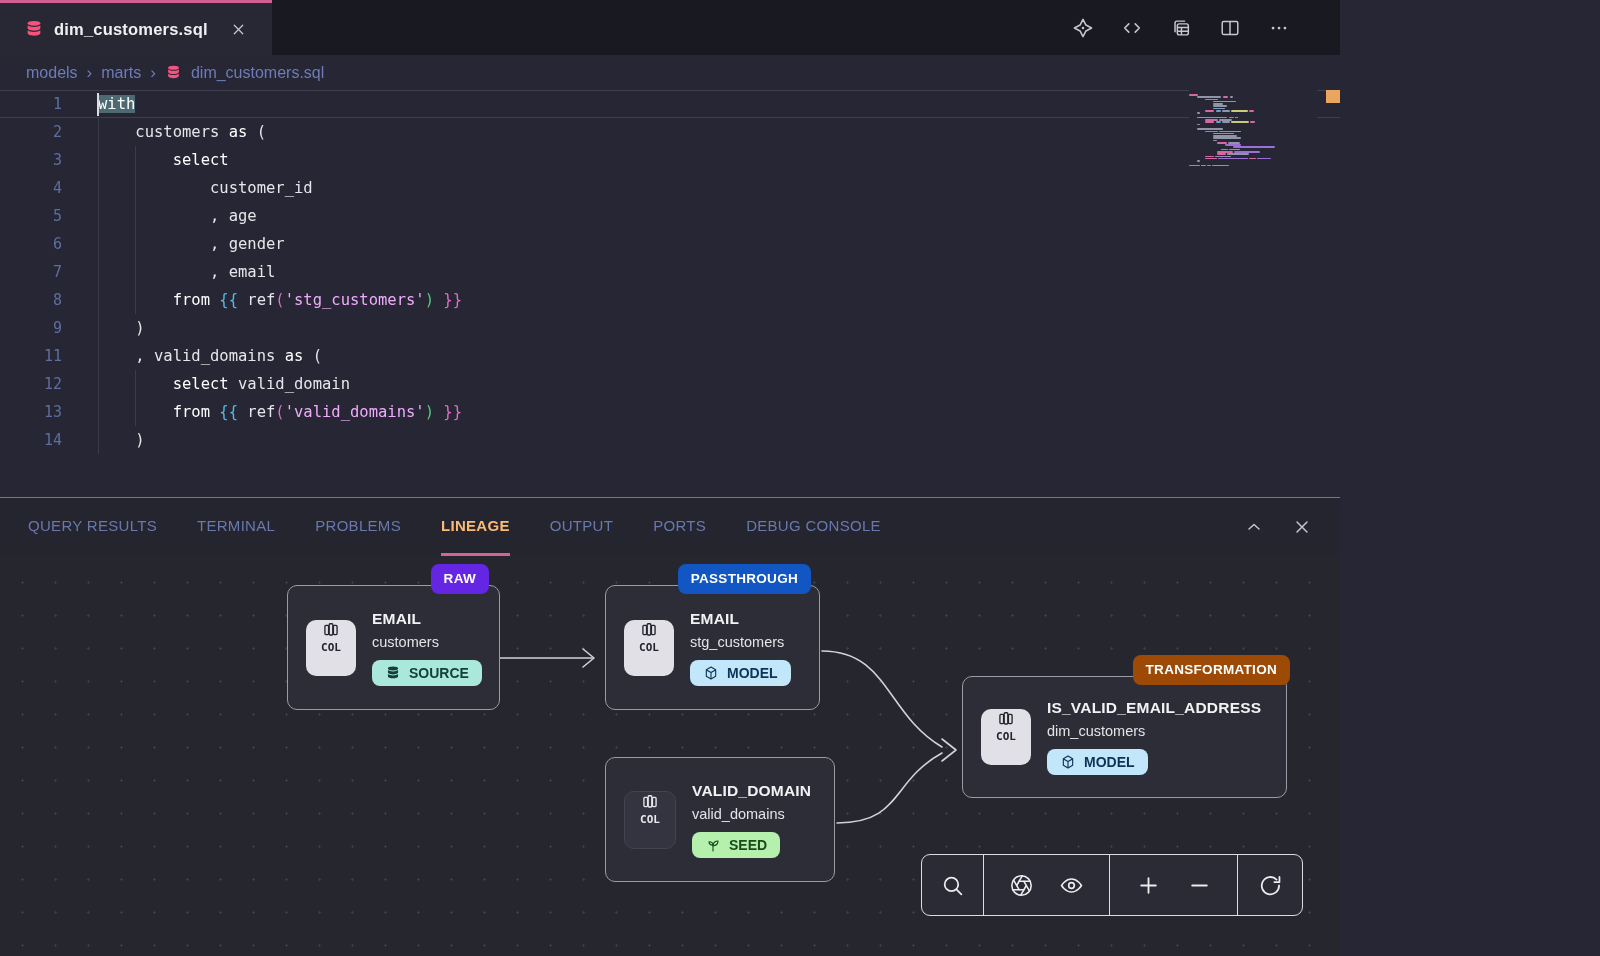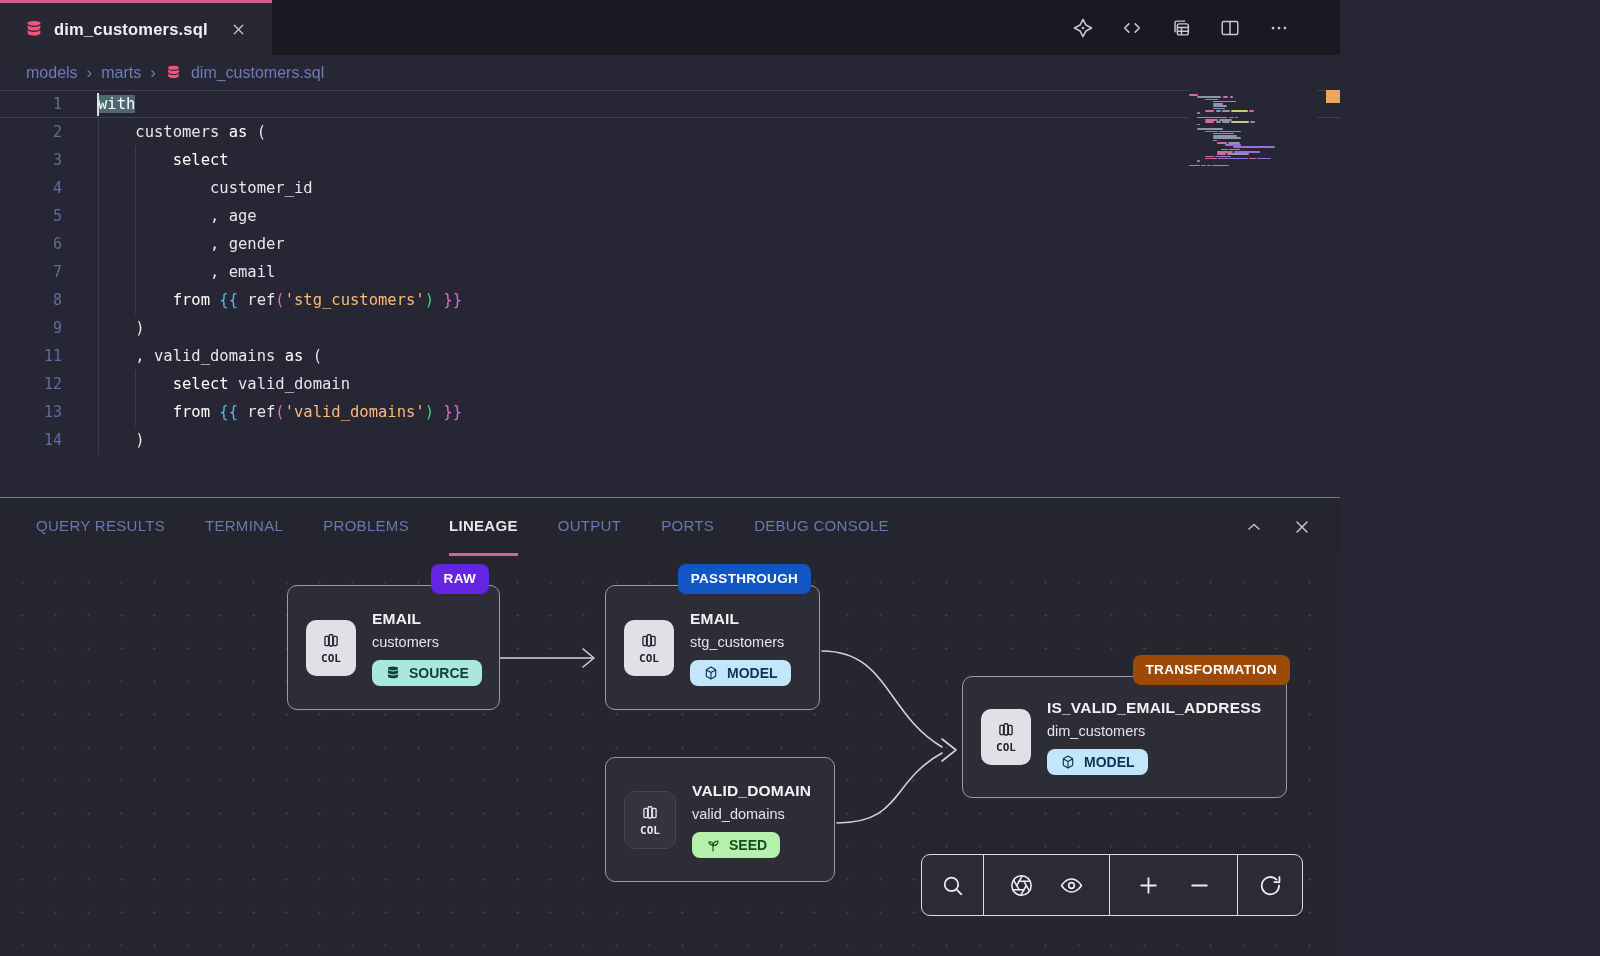--- a/index.html
+++ b/index.html
@@ -29,57 +29,57 @@
   
   .editor{position:relative;height:407px;overflow:hidden;background:#262634;
     font-family:"DejaVu Sans Mono",monospace;font-size:15.5px;}
   .cline{display:flex;height:28px;line-height:28px;position:relative;}
   .cline.current{border-top:1px solid #3e3e4c;border-bottom:1px solid #3e3e4c;
     height:26px;line-height:26px;}
   .lnum{width:92px;box-sizing:border-box;padding-right:30px;text-align:right;
     color:#5e6e9e;flex:none;font-size:15px;user-select:none;}
   .ltext{position:relative;white-space:pre;flex:1;padding-left:6px;color:#e6e6ea;}
   .tok.w{color:#e6e6ea}.tok.k{color:#ffffff}.tok.c{color:#58b7e6}
-  .tok.s{color:#fdba74}.tok.b1{color:#df6ec4}.tok.b3{color:#56c878}
+  .tok.s{color:#f0abfc}.tok.b1{color:#df6ec4}.tok.b3{color:#56c878}
   .tok.sel{background:#4d6a73;}
   .guide{position:absolute;top:0;bottom:0;width:1px;background:#3b3b48;}
   .cursor{position:absolute;left:5px;top:2px;width:2px;height:23px;background:#dadae2;}
 
   
   .minimap{position:absolute;top:0;right:23px;bottom:0;width:128px;background:#262634;
     padding-top:4px;box-sizing:border-box;cursor:pointer;}
   .mrow{position:relative;height:1.6px;margin-bottom:.7px;}
   .mseg{position:absolute;top:0;height:1.6px;border-radius:1px;}
   .mm-w{background:#8f94a8}.mm-p{background:#d468a4}.mm-y{background:#c9cc74}
   .mm-u{background:#9a6fd6}.mm-c{background:#58a8d4}
   .ruler-marker{position:absolute;top:0;right:0;width:14px;height:13px;}
 
   
   .panel-head{height:58px;border-top:1px solid #7272aa;background:#252530;
-    display:flex;align-items:stretch;padding-left:36px;gap:40px;}
+    display:flex;align-items:stretch;padding-left:28px;gap:40px;}
   .ptab{display:flex;align-items:center;color:#6979ad;font-size:15px;
     letter-spacing:.3px;border-bottom:3px solid transparent;box-sizing:border-box;
     cursor:pointer;white-space:nowrap;}
-  .ptab.active{color:#e5e5e5;border-bottom-color:#d4639b;font-weight:600;text-align:center;}
+  .ptab.active{color:#fdba74;border-bottom-color:#d4639b;font-weight:600;text-align:center;}
   .panel-acts{margin-left:auto;display:flex;align-items:center;gap:28px;
     margin-right:28px;color:#c9c9d2;}
   .panel-acts .icon{width:20px;height:20px;cursor:pointer;}
 
   
   .canvas{position:relative;height:400px;background:#26262f;overflow:hidden;
     background-image:radial-gradient(#3c3c47 1.2px,transparent 1.4px);
     background-size:33px 33px;background-position:6px 10px;}
   .edges{position:absolute;inset:0;pointer-events:none;}
   .node{position:absolute;background:#2d2d38;border:1px solid #979ca6;border-radius:10px;
     box-sizing:border-box;display:flex;align-items:center;gap:16px;padding:0 18px;
     cursor:pointer;}
   .topbadge{position:absolute;top:-22px;height:30px;line-height:30px;padding:0 13px;
     border-radius:8px;color:#fff;font-size:13.5px;font-weight:600;letter-spacing:.3px;}
   .chip{flex:none;width:50px;height:56px;border-radius:10px;display:flex;flex-direction:column;
-    align-items:center;justify-content:center;gap:1px;}
+    align-items:center;gap:1px;}
   .chip.light{background:#e0e0e6;color:#23232c;}
   .chip.dark{background:#343440;color:#e8e8ec;border:1px solid #44444f;}
   .chip .icon{width:20px;height:20px;}
   .chip .cl{font-family:"DejaVu Sans Mono",monospace;font-size:11px;font-weight:700;}
   .nbody{display:flex;flex-direction:column;align-items:flex-start;justify-content:flex-end;}
   .ntitle{color:#f2f2f5;font-size:15.5px;font-weight:600;letter-spacing:.2px;}
   .nsub{color:#e3e3e8;font-size:14.5px;margin-top:6px;}
   .tbadge{margin-top:10px;display:inline-flex;align-items:center;gap:8px;
     padding:5px 13px;border-radius:8px;font-size:14px;font-weight:600;}
   .tbadge .icon{width:16px;height:16px;}

